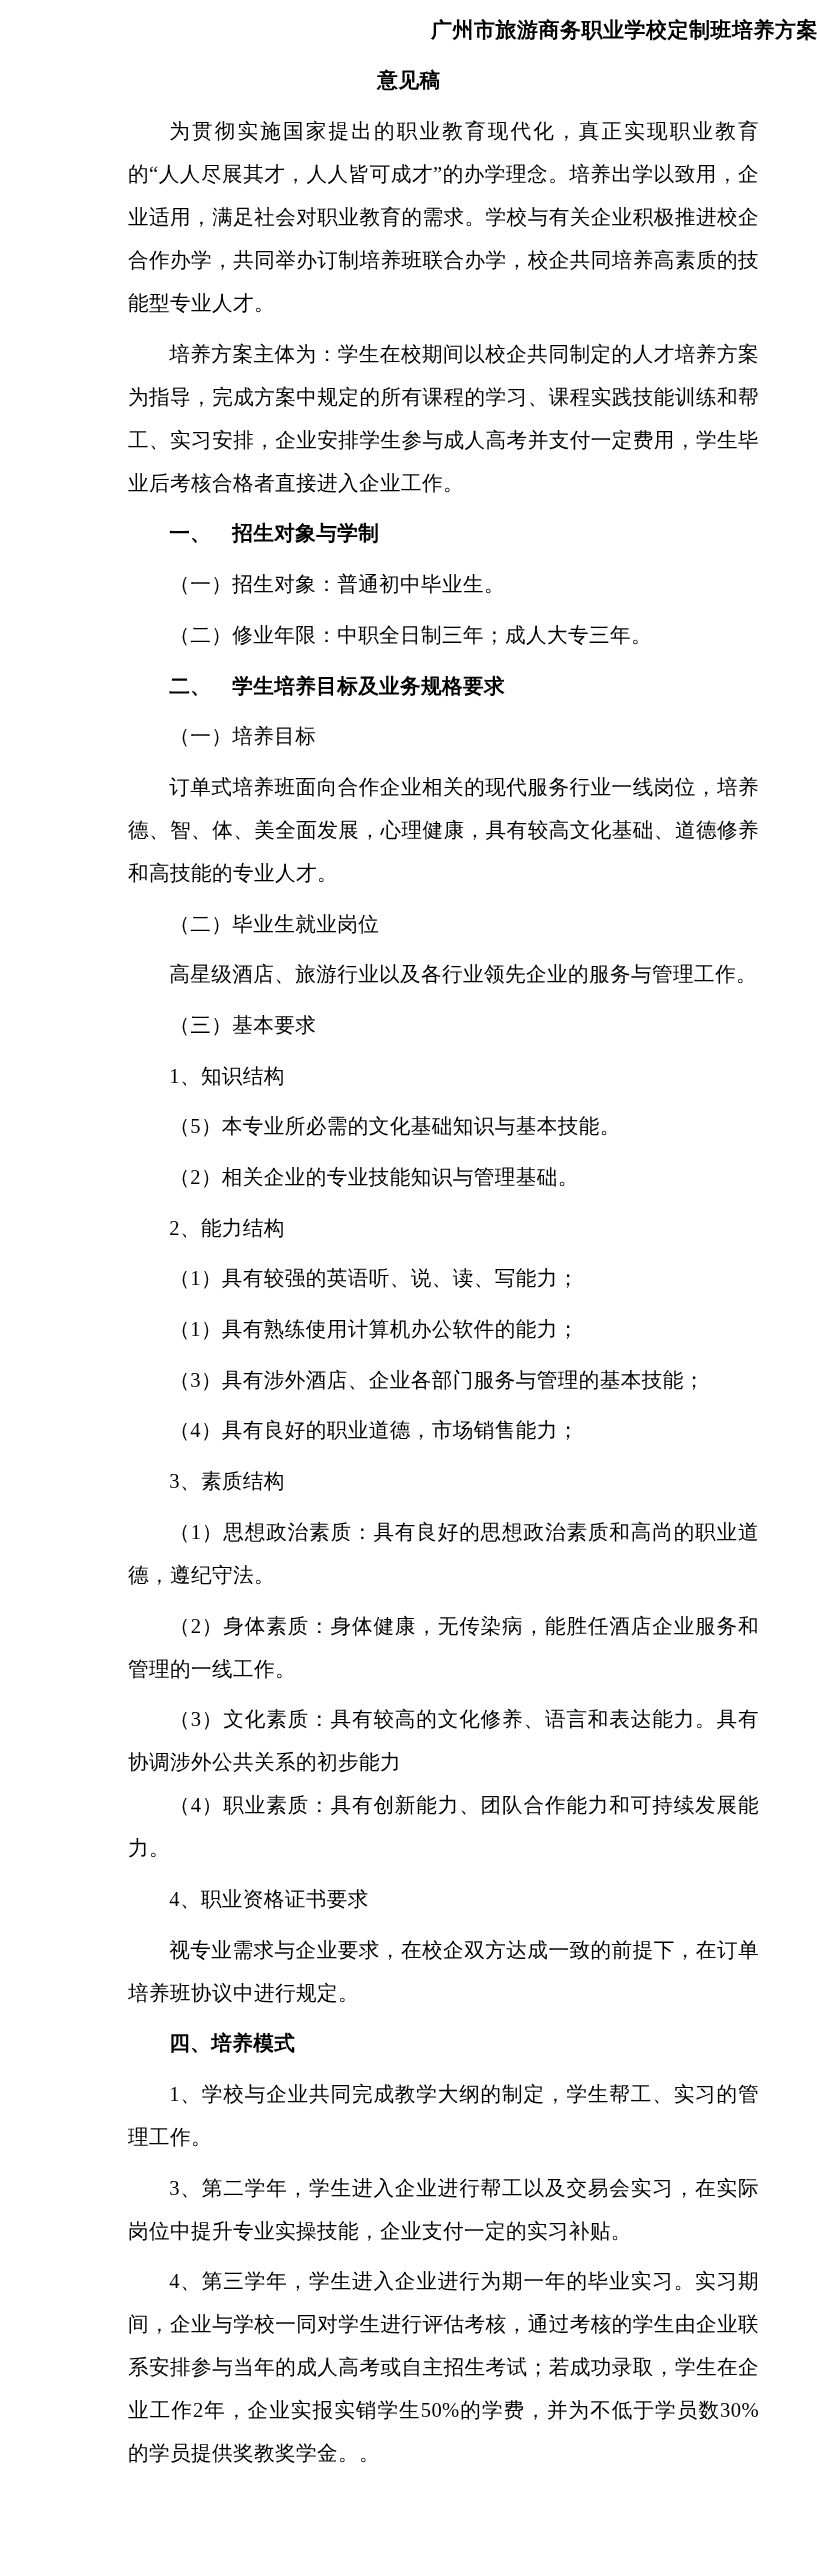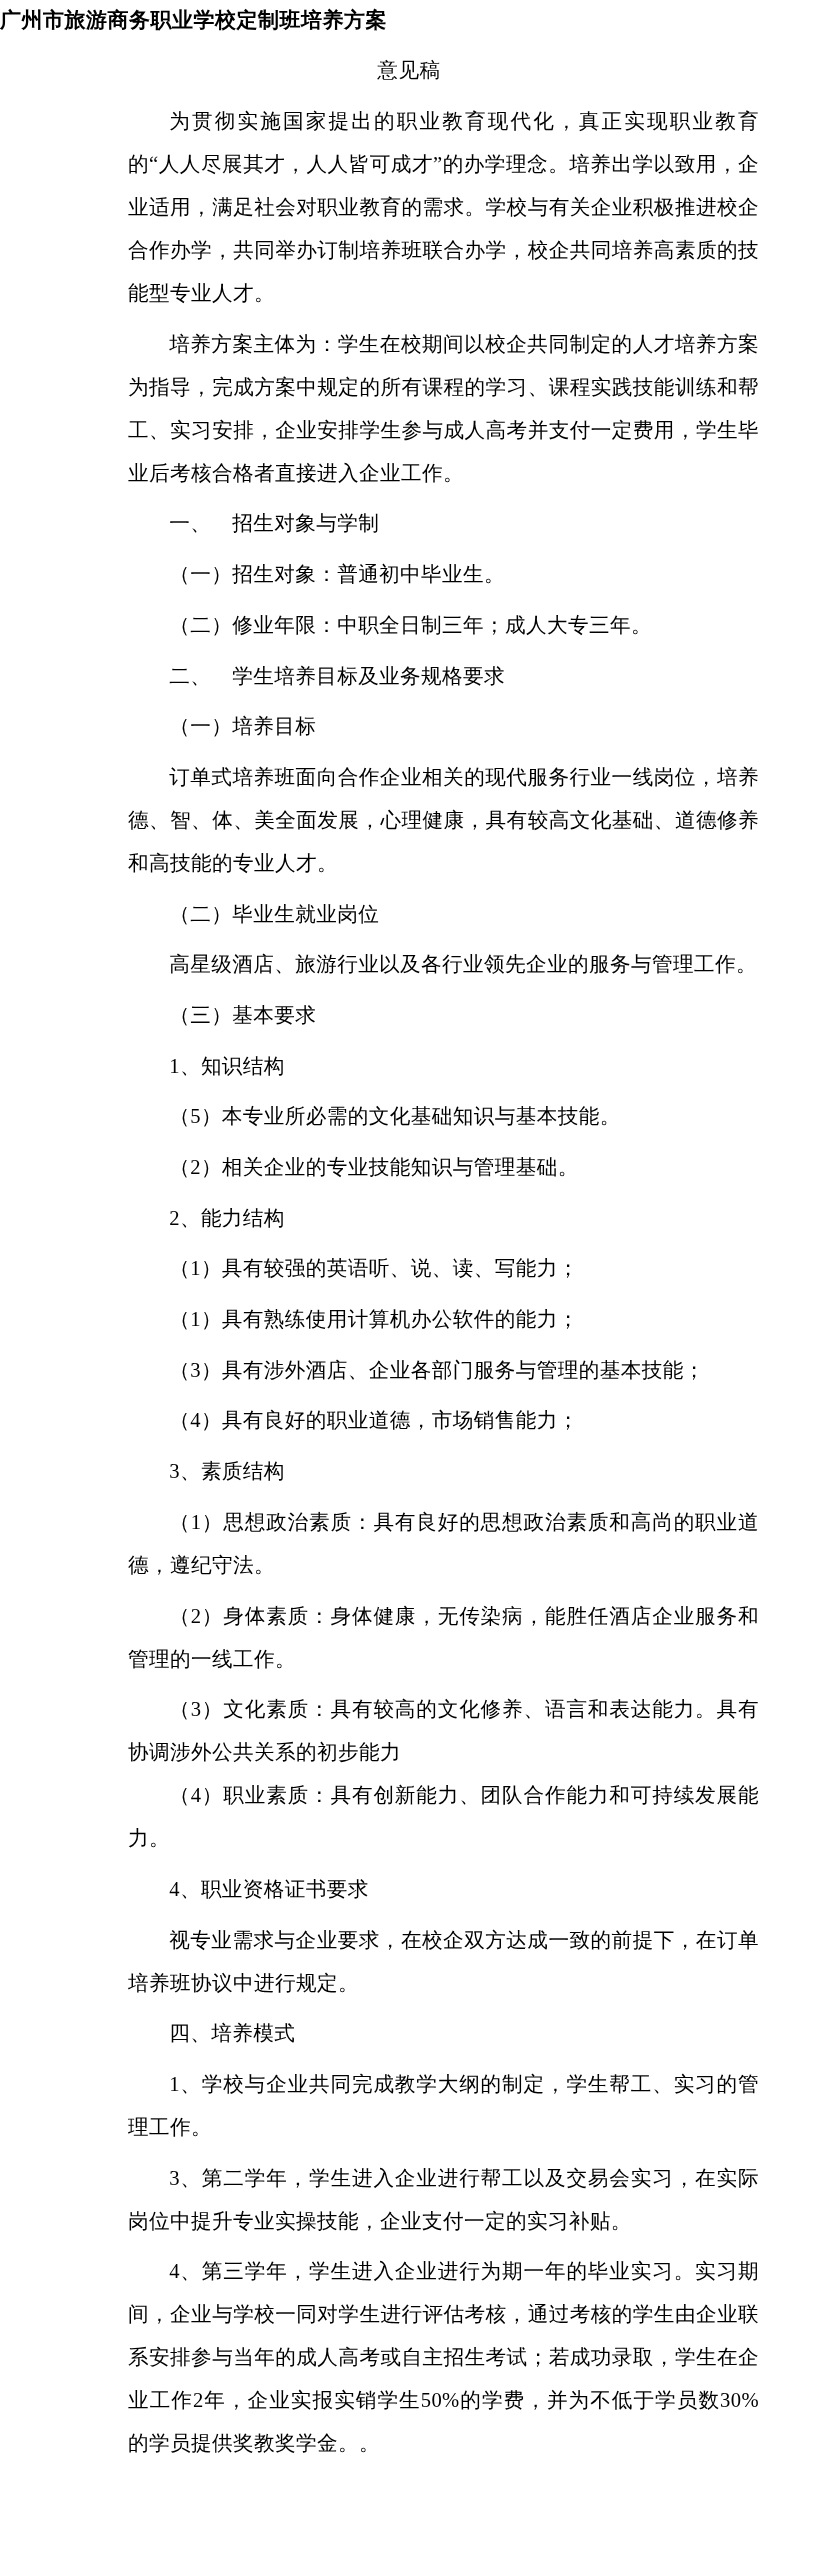--- a/index.html
+++ b/index.html
@@ -7,47 +7,47 @@
   .page {
     position: relative;
     width: 818px;
     height: 3531px;
     background: #ffffff;
     overflow: hidden;
     color: #000000;
     font-family: "Liberation Serif", serif;
   }
   .doc-title {
-    padding-top: 3px;
-    text-align: left;
+    padding-top: 13px;
+    text-align: right;
     font-size: 21px;
     font-weight: bold;
     line-height: 34px;
     letter-spacing: 0.5px;
   }
   .doc-subtitle {
     margin-top: 12.4px;
     text-align: center;
     font-size: 20.6px;
-    font-weight: normal;
+    font-weight: bold;
     line-height: 43px;
     letter-spacing: 0.5px;
   }
   .doc-body {
     padding: 0 59px 0 128px;
     font-size: 20.6px;
     line-height: 43px;
     letter-spacing: 0.4px;
     text-align: justify;
   }
   .doc-body p {
     margin-top: 7.7px;
     text-indent: 2em;
   }
-  .doc-body p.h { font-weight: normal; }
+  .doc-body p.h { font-weight: bold; }
   .doc-body p.m0   { margin-top: 0; }
 </style>
 </head>
 <body>
 
 <div class="page">
   <h1 class="doc-title">广州市旅游商务职业学校定制班培养方案</h1>
   <h2 class="doc-subtitle">意见稿</h2>
   <div class="doc-body">
     <p>为贯彻实施国家提出的职业教育现代化，真正实现职业教育的“人人尽展其才，人人皆可成才”的办学理念。培养出学以致用，企业适用，满足社会对职业教育的需求。学校与有关企业积极推进校企合作办学，共同举办订制培养班联合办学，校企共同培养高素质的技能型专业人才。</p>

